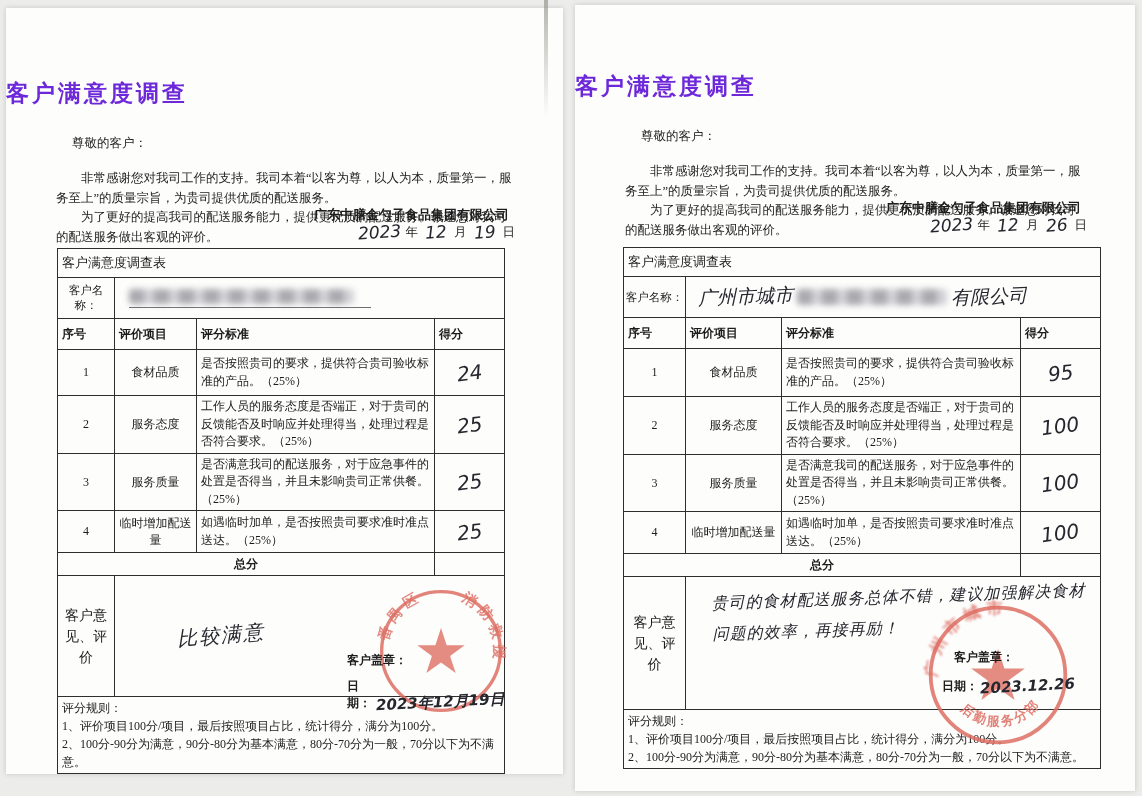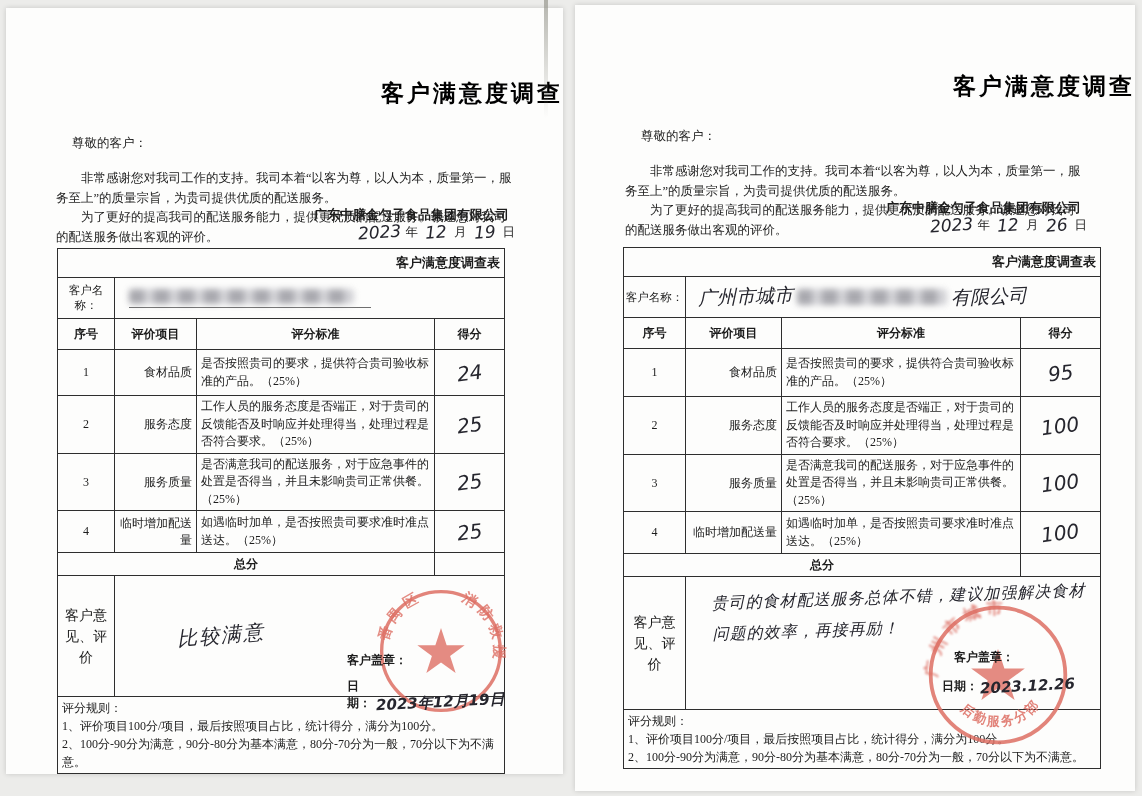--- a/index.html
+++ b/index.html
@@ -14,22 +14,22 @@
     box-shadow:0 0 5px rgba(0,0,0,.16);
   }
   .page-left{left:6px;top:8px;width:557px;height:766px;}
   .page-right{left:575px;top:5px;width:560px;height:786px;}
   .scan-artifact{
     position:absolute;left:544px;top:0;width:4px;height:118px;
     background:linear-gradient(to bottom,#8f8f85,rgba(143,143,133,0));
     opacity:.65;
   }
   .title{
-    position:absolute;left:0;right:0;margin:0;text-align:right;
-    font-size:23px;font-weight:bold;letter-spacing:3px;color:#000000;
+    position:absolute;left:0;right:0;margin:0;text-align:left;
+    font-size:23px;font-weight:bold;letter-spacing:3px;color:#6d28d9;
   }
   .page-left .title{top:70px;}
   .page-right .title{top:66px;}
   .intro{position:absolute;left:50px;width:458px;font-size:12.5px;line-height:1.55;}
   .page-left .intro{top:110px;}
   .page-right .intro{top:106px;}
   .intro .greet{margin:16px;}
   .intro p{margin:0;text-indent:2em;}
   .company{position:absolute;right:54px;font-size:13px;font-weight:700;}
   .page-left .company{top:198px;}
@@ -42,26 +42,26 @@
     display:inline-block;
   }
   .hw-num{font-size:17px;transform:rotate(-4deg);min-width:28px;text-align:center;line-height:1;}
   table.form{
     position:absolute;border-collapse:collapse;table-layout:fixed;
     font-size:12px;color:#1c1c1c;
   }
   .page-left table.form{left:51px;top:240px;width:447px;}
   .page-right table.form{left:48px;top:242px;width:477px;}
   table.form td{border:1px solid #2e2e2e;padding:2px 4px;vertical-align:middle;}
-  .t-title td{text-align:right;font-weight:bold;font-size:13px;height:24px;}
+  .t-title td{text-align:left;font-weight:normal;font-size:13px;height:24px;}
   .t-name td{height:36px;font-size:11.5px;}
   .t-name .name-label{padding:0 1px;text-align:center;}
-  .t-head td{text-align:center;font-weight:bold;height:26px;margin-top:43px;}
+  .t-head td{text-align:left;font-weight:bold;height:26px;margin-top:43px;}
   td.c-no{text-align:center;}
-  td.c-item{text-align:right;}
+  td.c-item{text-align:center;}
   td.c-crit{line-height:1.45;padding:3px 6px;}
   td.c-score{text-align:center;}
   .hw-score{font-size:20px;transform:rotate(-7deg);}
   .page-left .r1{height:46px;} .page-left .r2{height:58px;}
   .page-left .r3{height:42px;} .page-left .r4{height:42px;}
   .page-right .r1{height:48px;} .page-right .r2{height:58px;}
   .page-right .r3{height:42px;} .page-right .r4{height:42px;}
   .t-total td{height:18px;text-align:center;font-weight:bold;}
   .t-comment td{vertical-align:middle;}
   .page-left .t-comment td{height:116px;}

